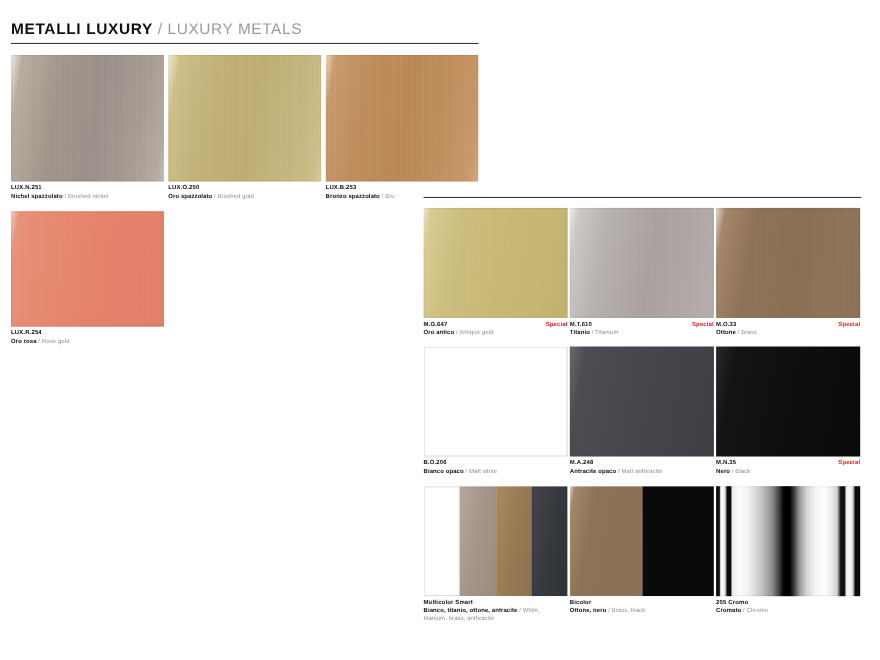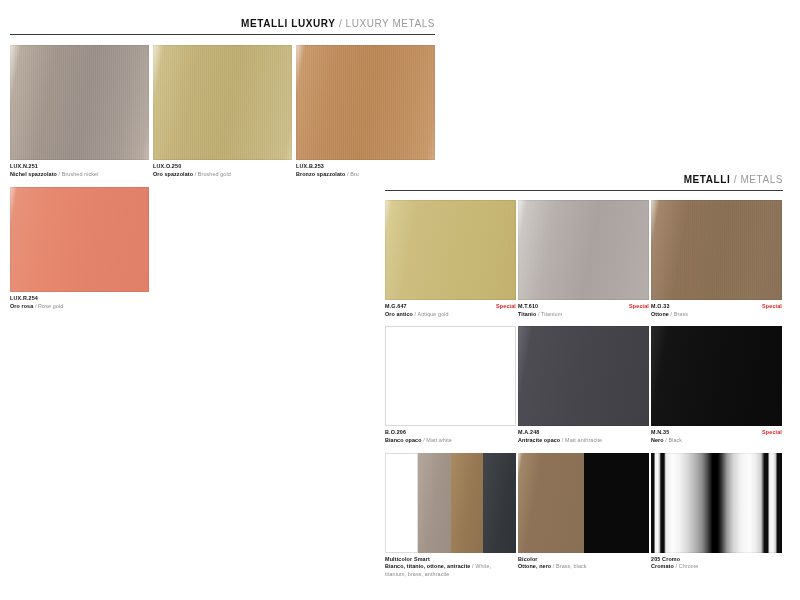--- a/index.html
+++ b/index.html
@@ -6,21 +6,21 @@
   body{
     width:800px;height:600px;background:#ffffff;
     font-family:"Liberation Sans", sans-serif;
     color:#1a1a1a;overflow:hidden;position:relative;
   }
   .panel{position:absolute;}
 
   
   .sec-head{position:relative;}
   .sec-title{
-    text-align:right;font-size:10px;letter-spacing:.55px;
+    text-align:left;font-size:14px;letter-spacing:.55px;
     color:#9a9a9a;font-weight:400;white-space:nowrap;
   }
   .sec-title b{color:#111;font-weight:700;letter-spacing:.6px;}
   .sec-rule{
     margin-top:5px;height:1px;width:100%;
     background:linear-gradient(to right,#3a3a3a,#3a3a3a);
   }
 
   
   .row{display:flex;}
@@ -169,23 +169,20 @@
           </div>
         </div>
       </div>
     </div>
   </div>
 </div>
 
 <div class="panel" style="left:385px;top:174px;width:398px;">
 
   <div class="sec-head">
-    <div class="sec-title">
-      <b>METALLI</b><span> / </span><span>METALS</span>
-    </div>
     <div class="sec-rule"></div>
   </div>
 
   <div class="row" style="margin-top:9px;gap:2px;">
 
     <div class="cell" style="width:131px;">
       <div class="sw t-antiquegold flat" style="height:100px;"></div>
       <div class="lab">
         <div class="lab-row">
           <div>

